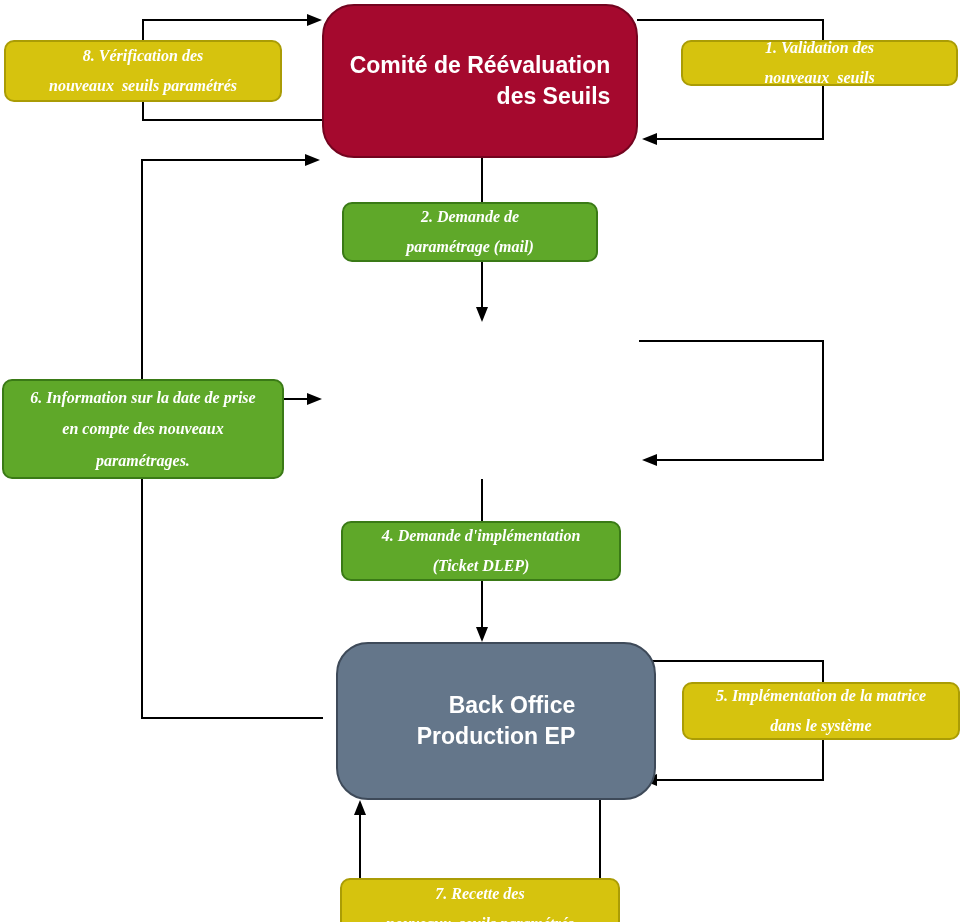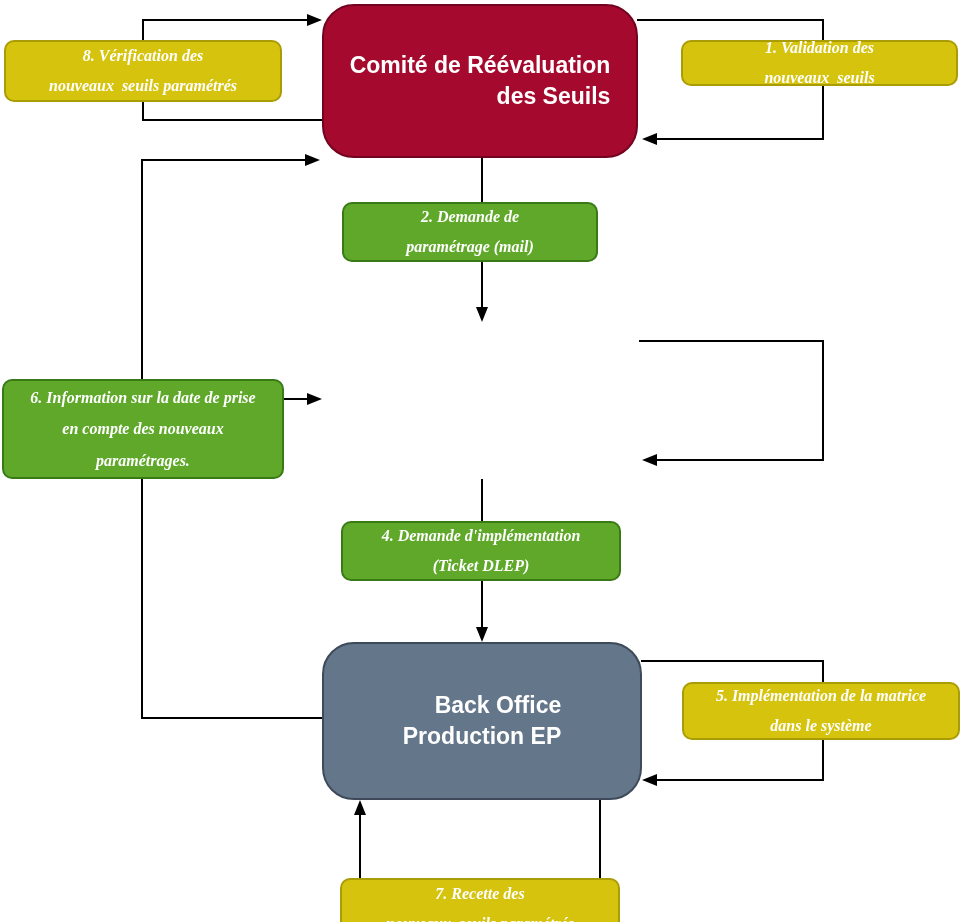--- a/index.html
+++ b/index.html
@@ -108,21 +108,21 @@
     <div class="hl" style="left:360px;top:887px;width:241px;"></div>
     <div class="vl" style="left:359px;top:815px;height:74px;"></div>
     <div class="ah up" style="left:354px;top:800px;"></div>
   </div>
 
   
   <div class="node red" style="left:322px;top:4px;width:316px;height:154px;">Comité de Réévaluation
 des Seuils</div>
 
 
-  <div class="node gray" style="left:322px;top:642px;width:320px;height:158px;">Back Office
+  <div class="node gray" style="left:336px;top:642px;width:320px;height:158px;">Back Office
 Production EP</div>
 
   
   <div class="step yellow" style="left:4px;top:40px;width:278px;height:62px;">8. Vérification des
 nouveaux  seuils paramétrés</div>
 
   <div class="step yellow" style="left:681px;top:40px;width:277px;height:46px;">1. Validation des
 nouveaux  seuils</div>
 
   <div class="step green" style="left:342px;top:202px;width:256px;height:60px;">2. Demande de

